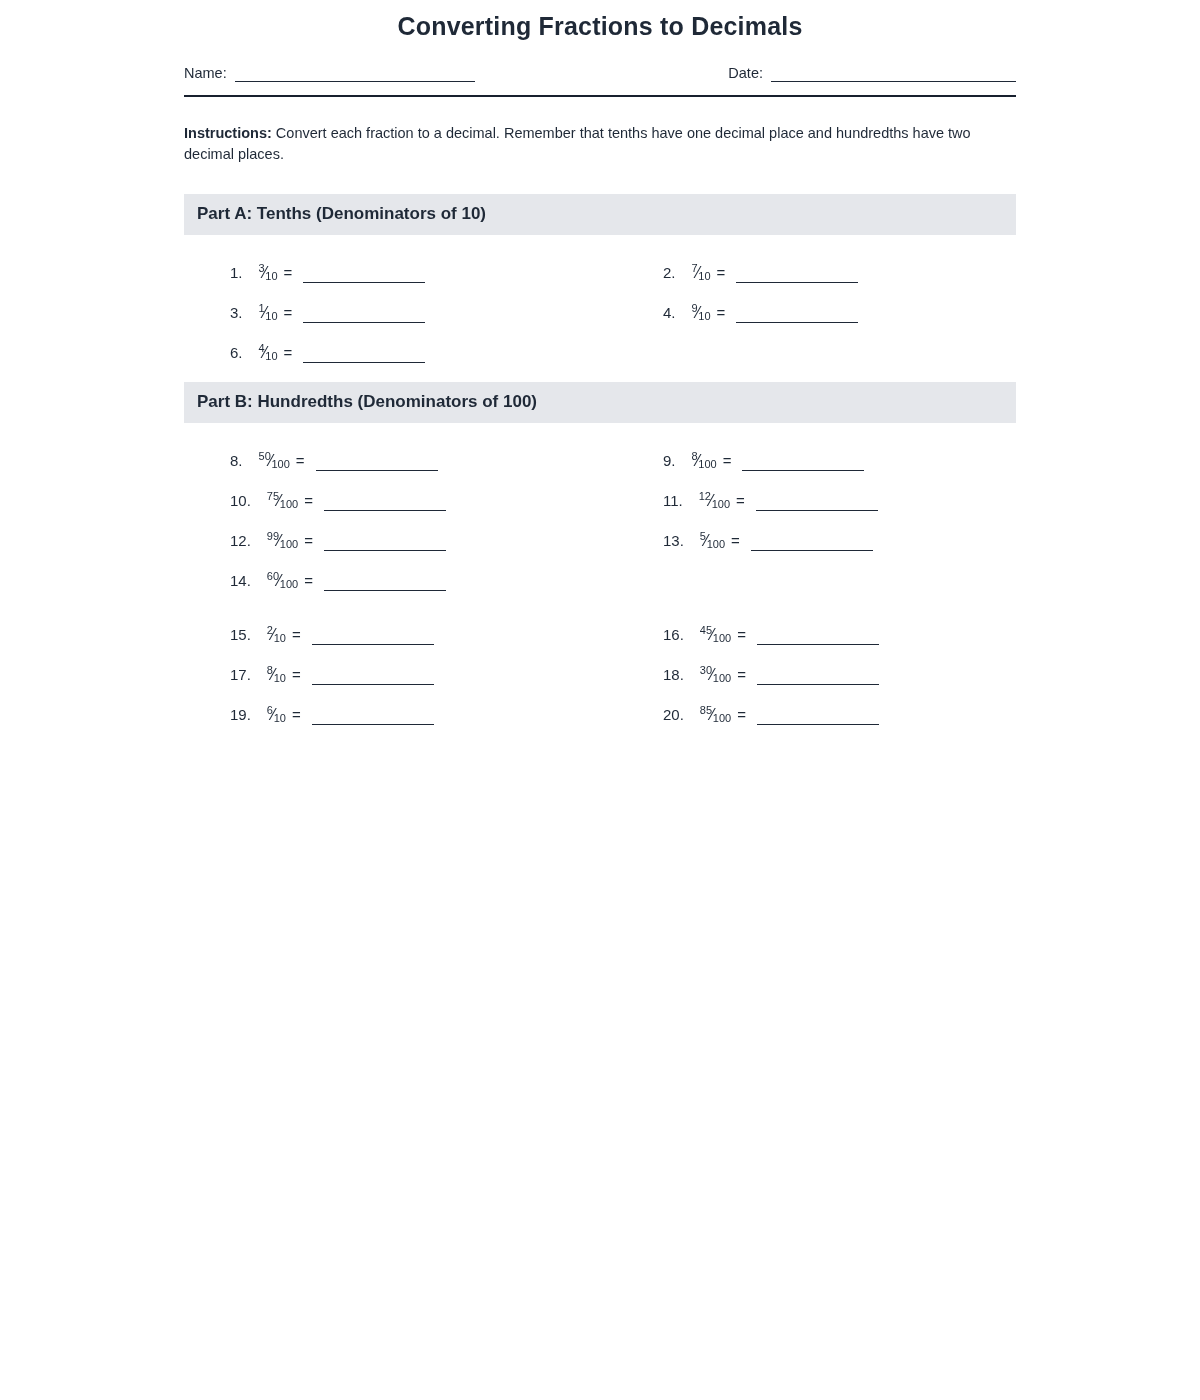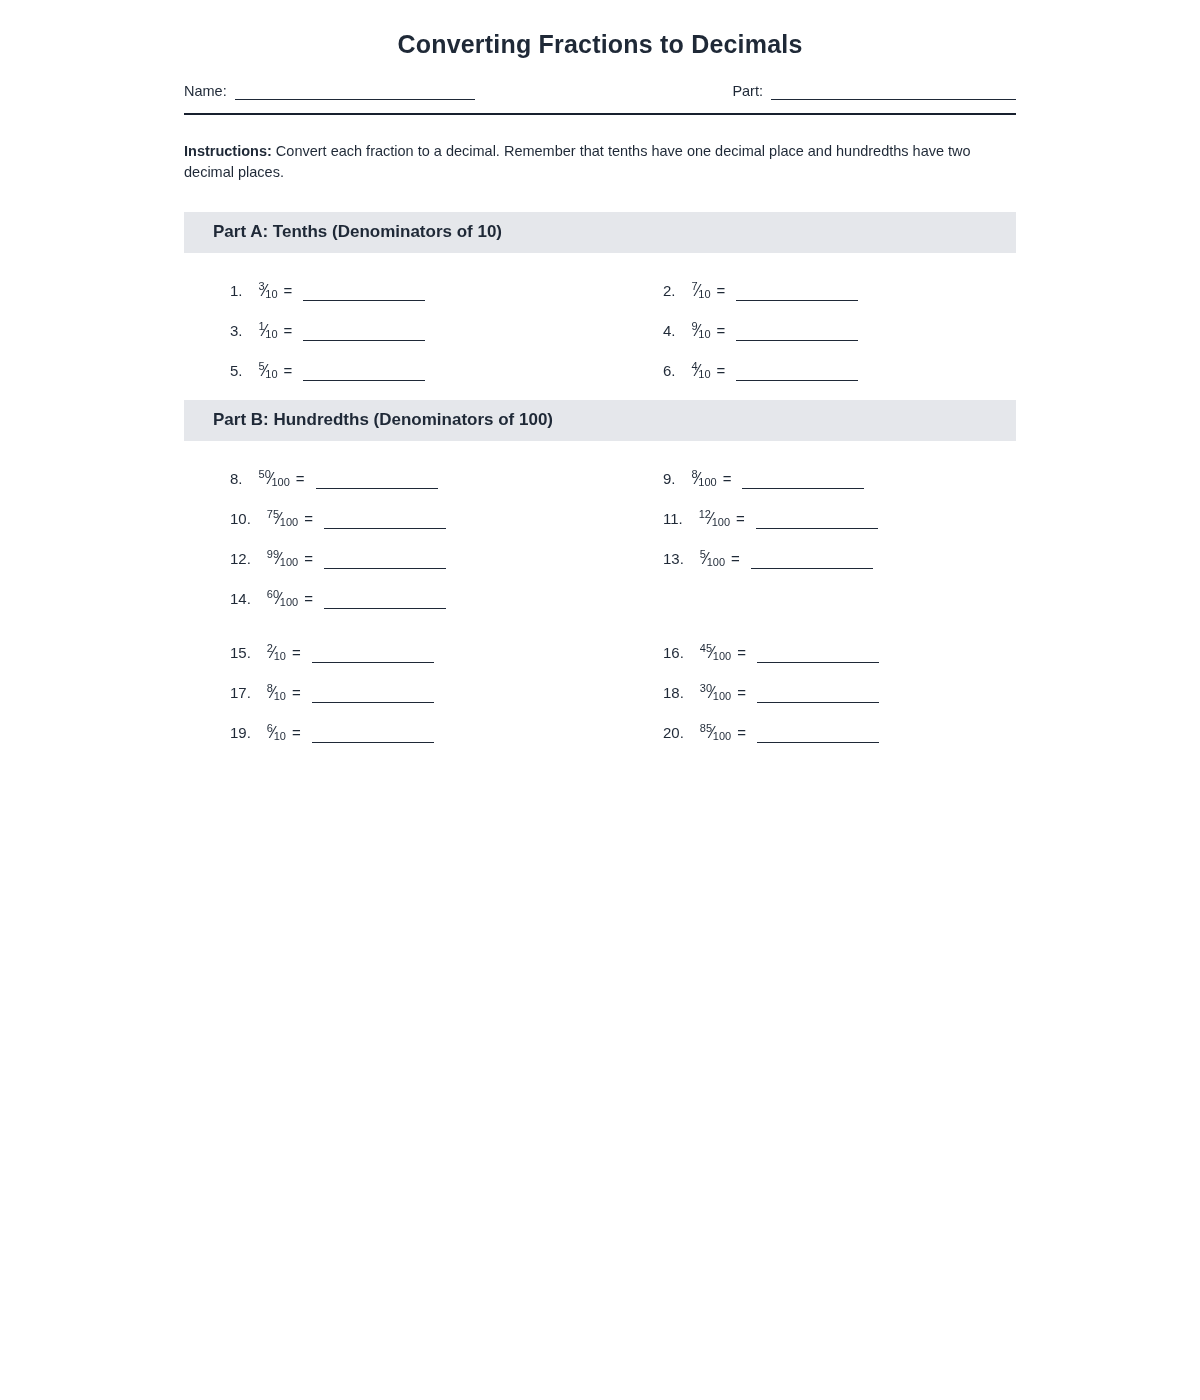--- a/index.html
+++ b/index.html
@@ -15,21 +15,21 @@
   }
   body {
     width: 1200px;
     min-height: 1400px;
     font-family: "Liberation Sans", sans-serif;
     color: var(--text-color);
   }
   .page {
     width: 832px;
     margin: 0 auto;
-    padding-top: 30px;
+    padding-top: 12px;
   }
   .title {
     margin: 0 0 25px 0;
     font-size: 25px;
     font-weight: bold;
     text-align: center;
     letter-spacing: 0.2px;
   }
   .name-date {
     display: flex;
@@ -66,21 +66,21 @@
   #sections .section { margin-top: 14px; }
   #sections .section:first-child { margin-top: 29px; }
   .section-header {
     background: var(--header-bg);
     height: 41px;
     padding-left: 13px;
     display: flex;
     align-items: center;
   }
   .section-title {
-    margin: 16px;
+    margin: 0;
     font-size: 17px;
     font-weight: bold;
   }
   .problems {
     display: grid;
     grid-template-columns: 433px 1fr;
     margin-top: 13px;
     margin-left: 46px;
   }
   .problem {
@@ -113,21 +113,21 @@
 <div class="page">
 
   <h1 class="title">Converting Fractions to Decimals</h1>
 
   <div class="name-date">
     <div class="nd-group name">
       <span class="nd-label">Name:</span>
       <span class="nd-line"></span>
     </div>
     <div class="nd-group date">
-      <span class="nd-label">Part:</span>
+      <span class="nd-label">Date:</span>
       <span class="nd-line"></span>
     </div>
   </div>
 
   <hr class="rule">
 
   <p class="instructions">
     <strong>Instructions:</strong>
     <span>Convert each fraction to a decimal. Remember that tenths have one decimal place and hundredths have two decimal places.</span>
   </p>
@@ -147,23 +147,20 @@
   </div>
 
   <div class="problem">
     <span class="pnum">3.</span><span class="frac"><span class="num">1</span><span class="slash">⁄</span><span class="den">10</span></span><span class="eq">=</span><span class="blank"></span>
   </div>
 
   <div class="problem">
     <span class="pnum">4.</span><span class="frac"><span class="num">9</span><span class="slash">⁄</span><span class="den">10</span></span><span class="eq">=</span><span class="blank"></span>
   </div>
 
-  <div class="problem">
-    <span class="pnum">5.</span><span class="frac"><span class="num">5</span><span class="slash">⁄</span><span class="den">10</span></span><span class="eq">=</span><span class="blank"></span>
-  </div>
 
   <div class="problem">
     <span class="pnum">6.</span><span class="frac"><span class="num">4</span><span class="slash">⁄</span><span class="den">10</span></span><span class="eq">=</span><span class="blank"></span>
   </div>
 </div>
   </section>
 
   <section class="section">
     <div class="section-header">
       <h2 class="section-title">Part B: Hundredths (Denominators of 100)</h2>

